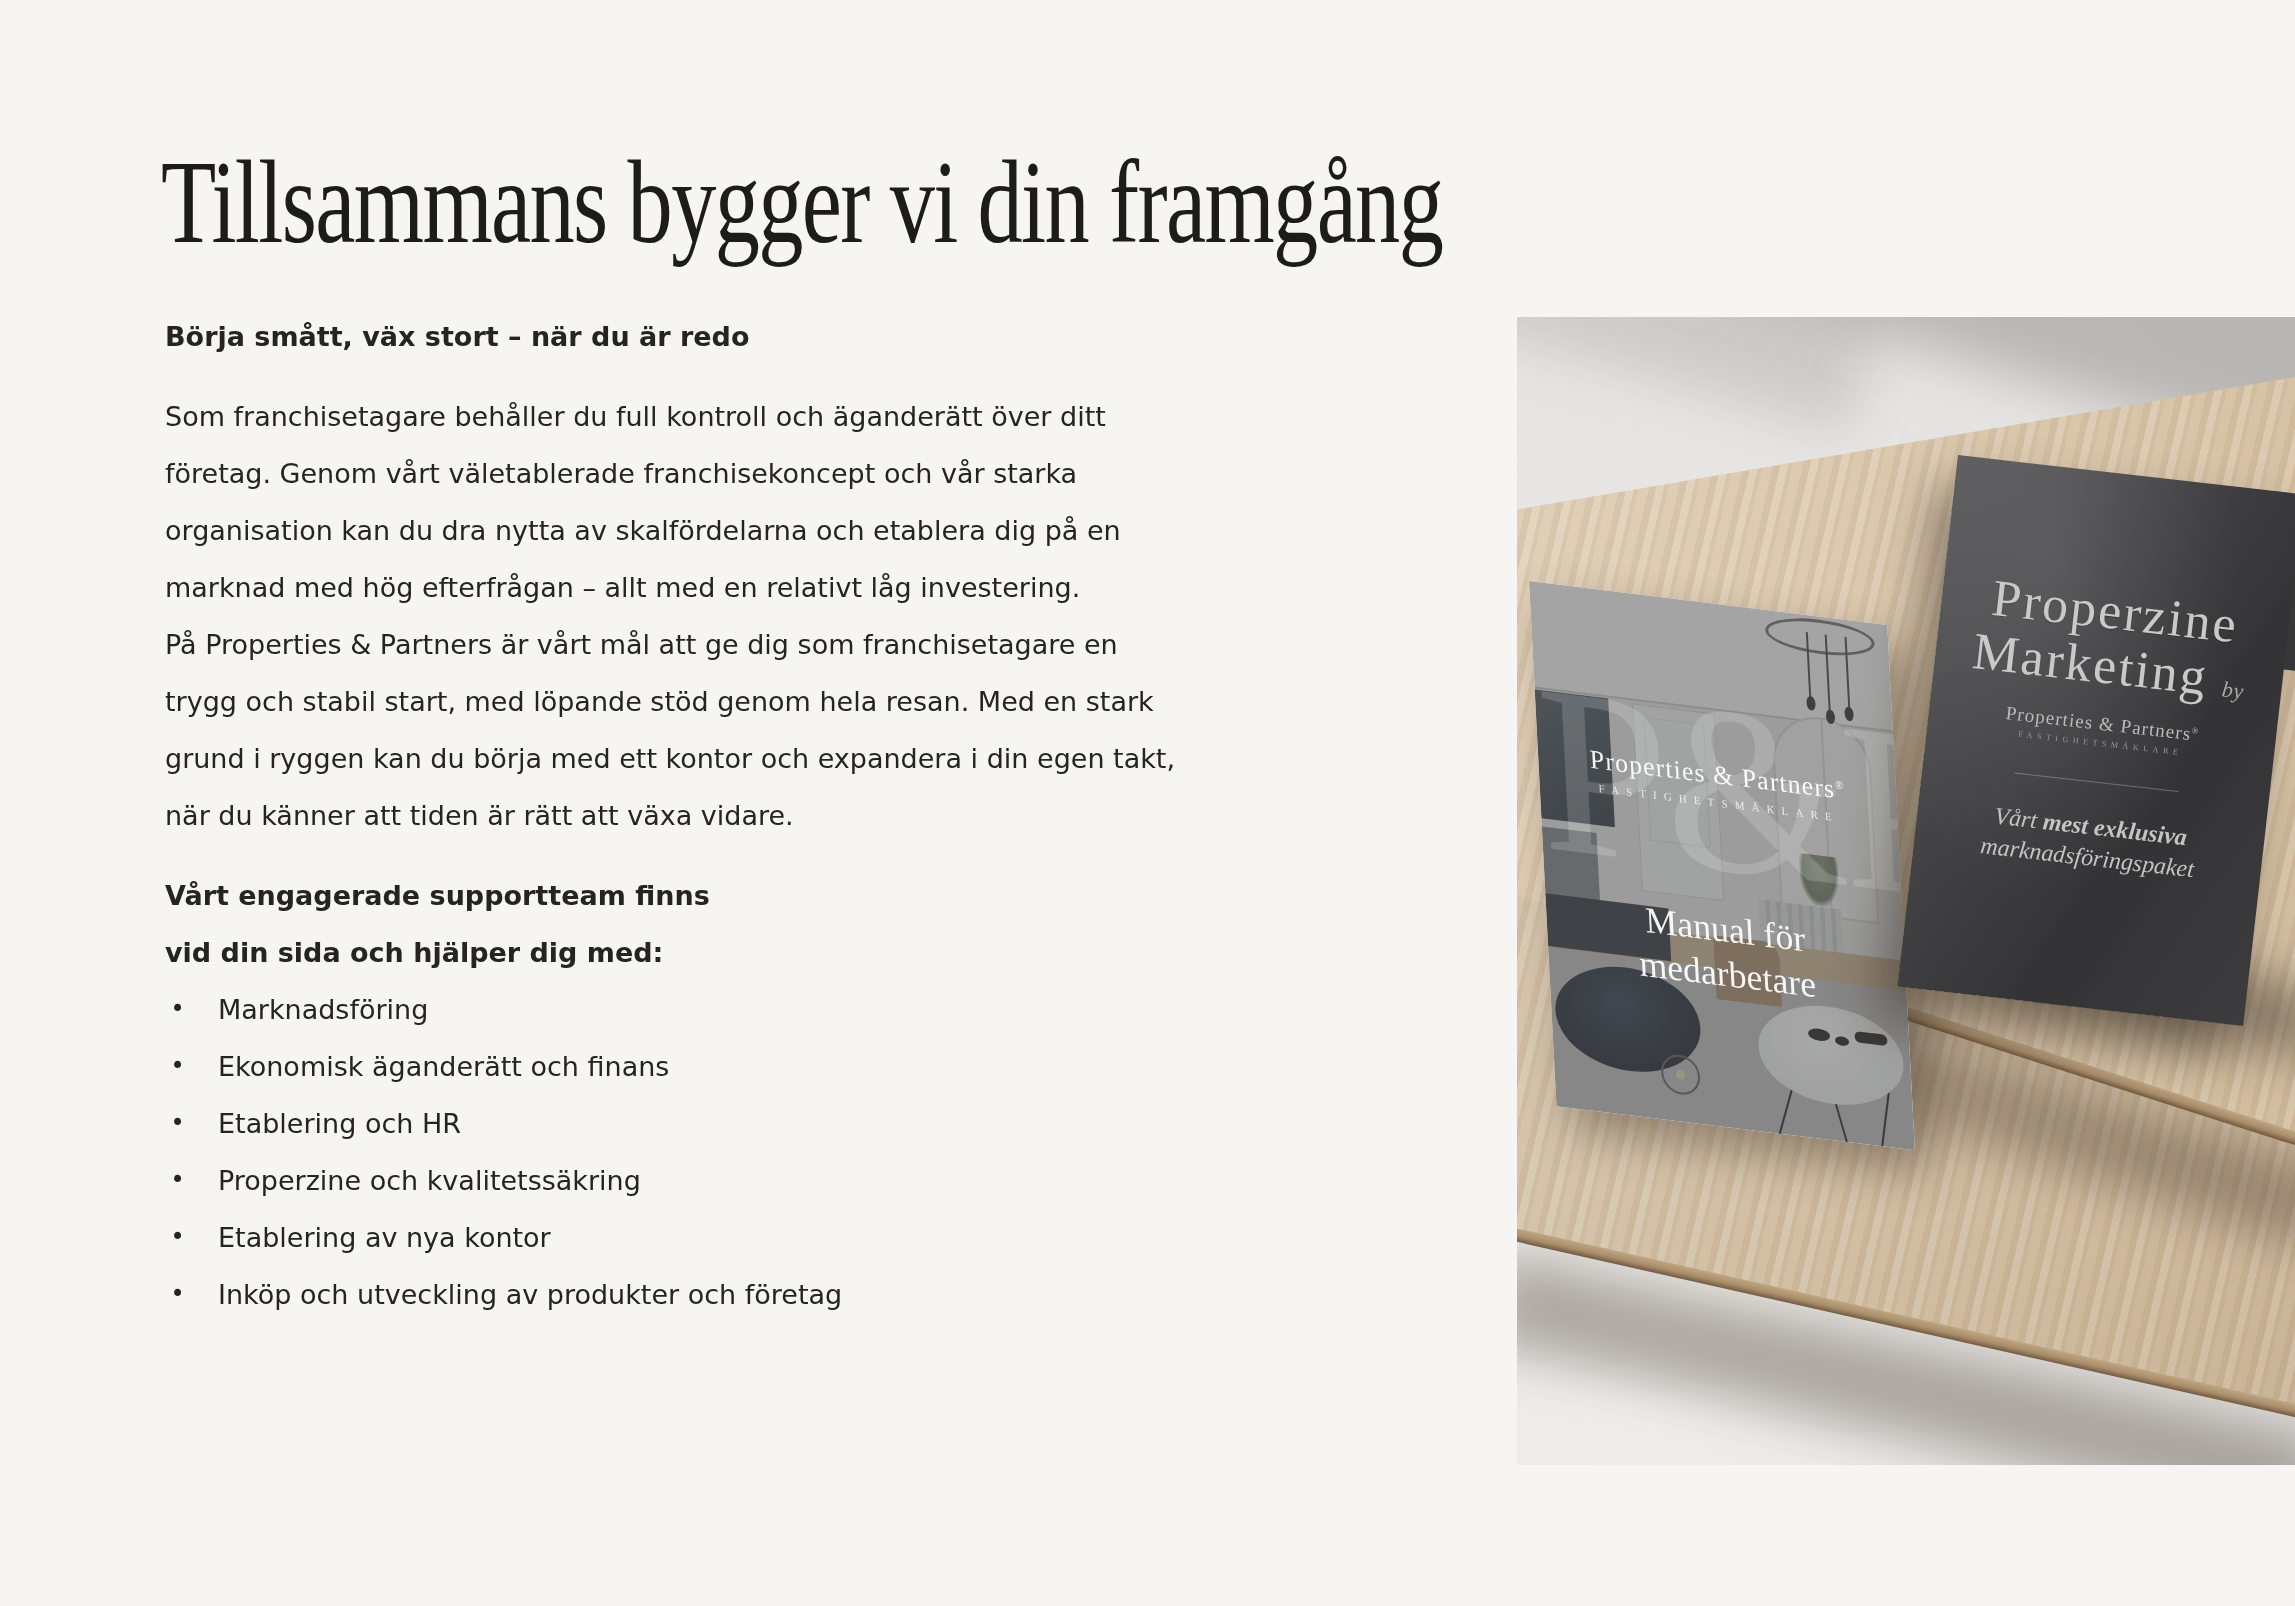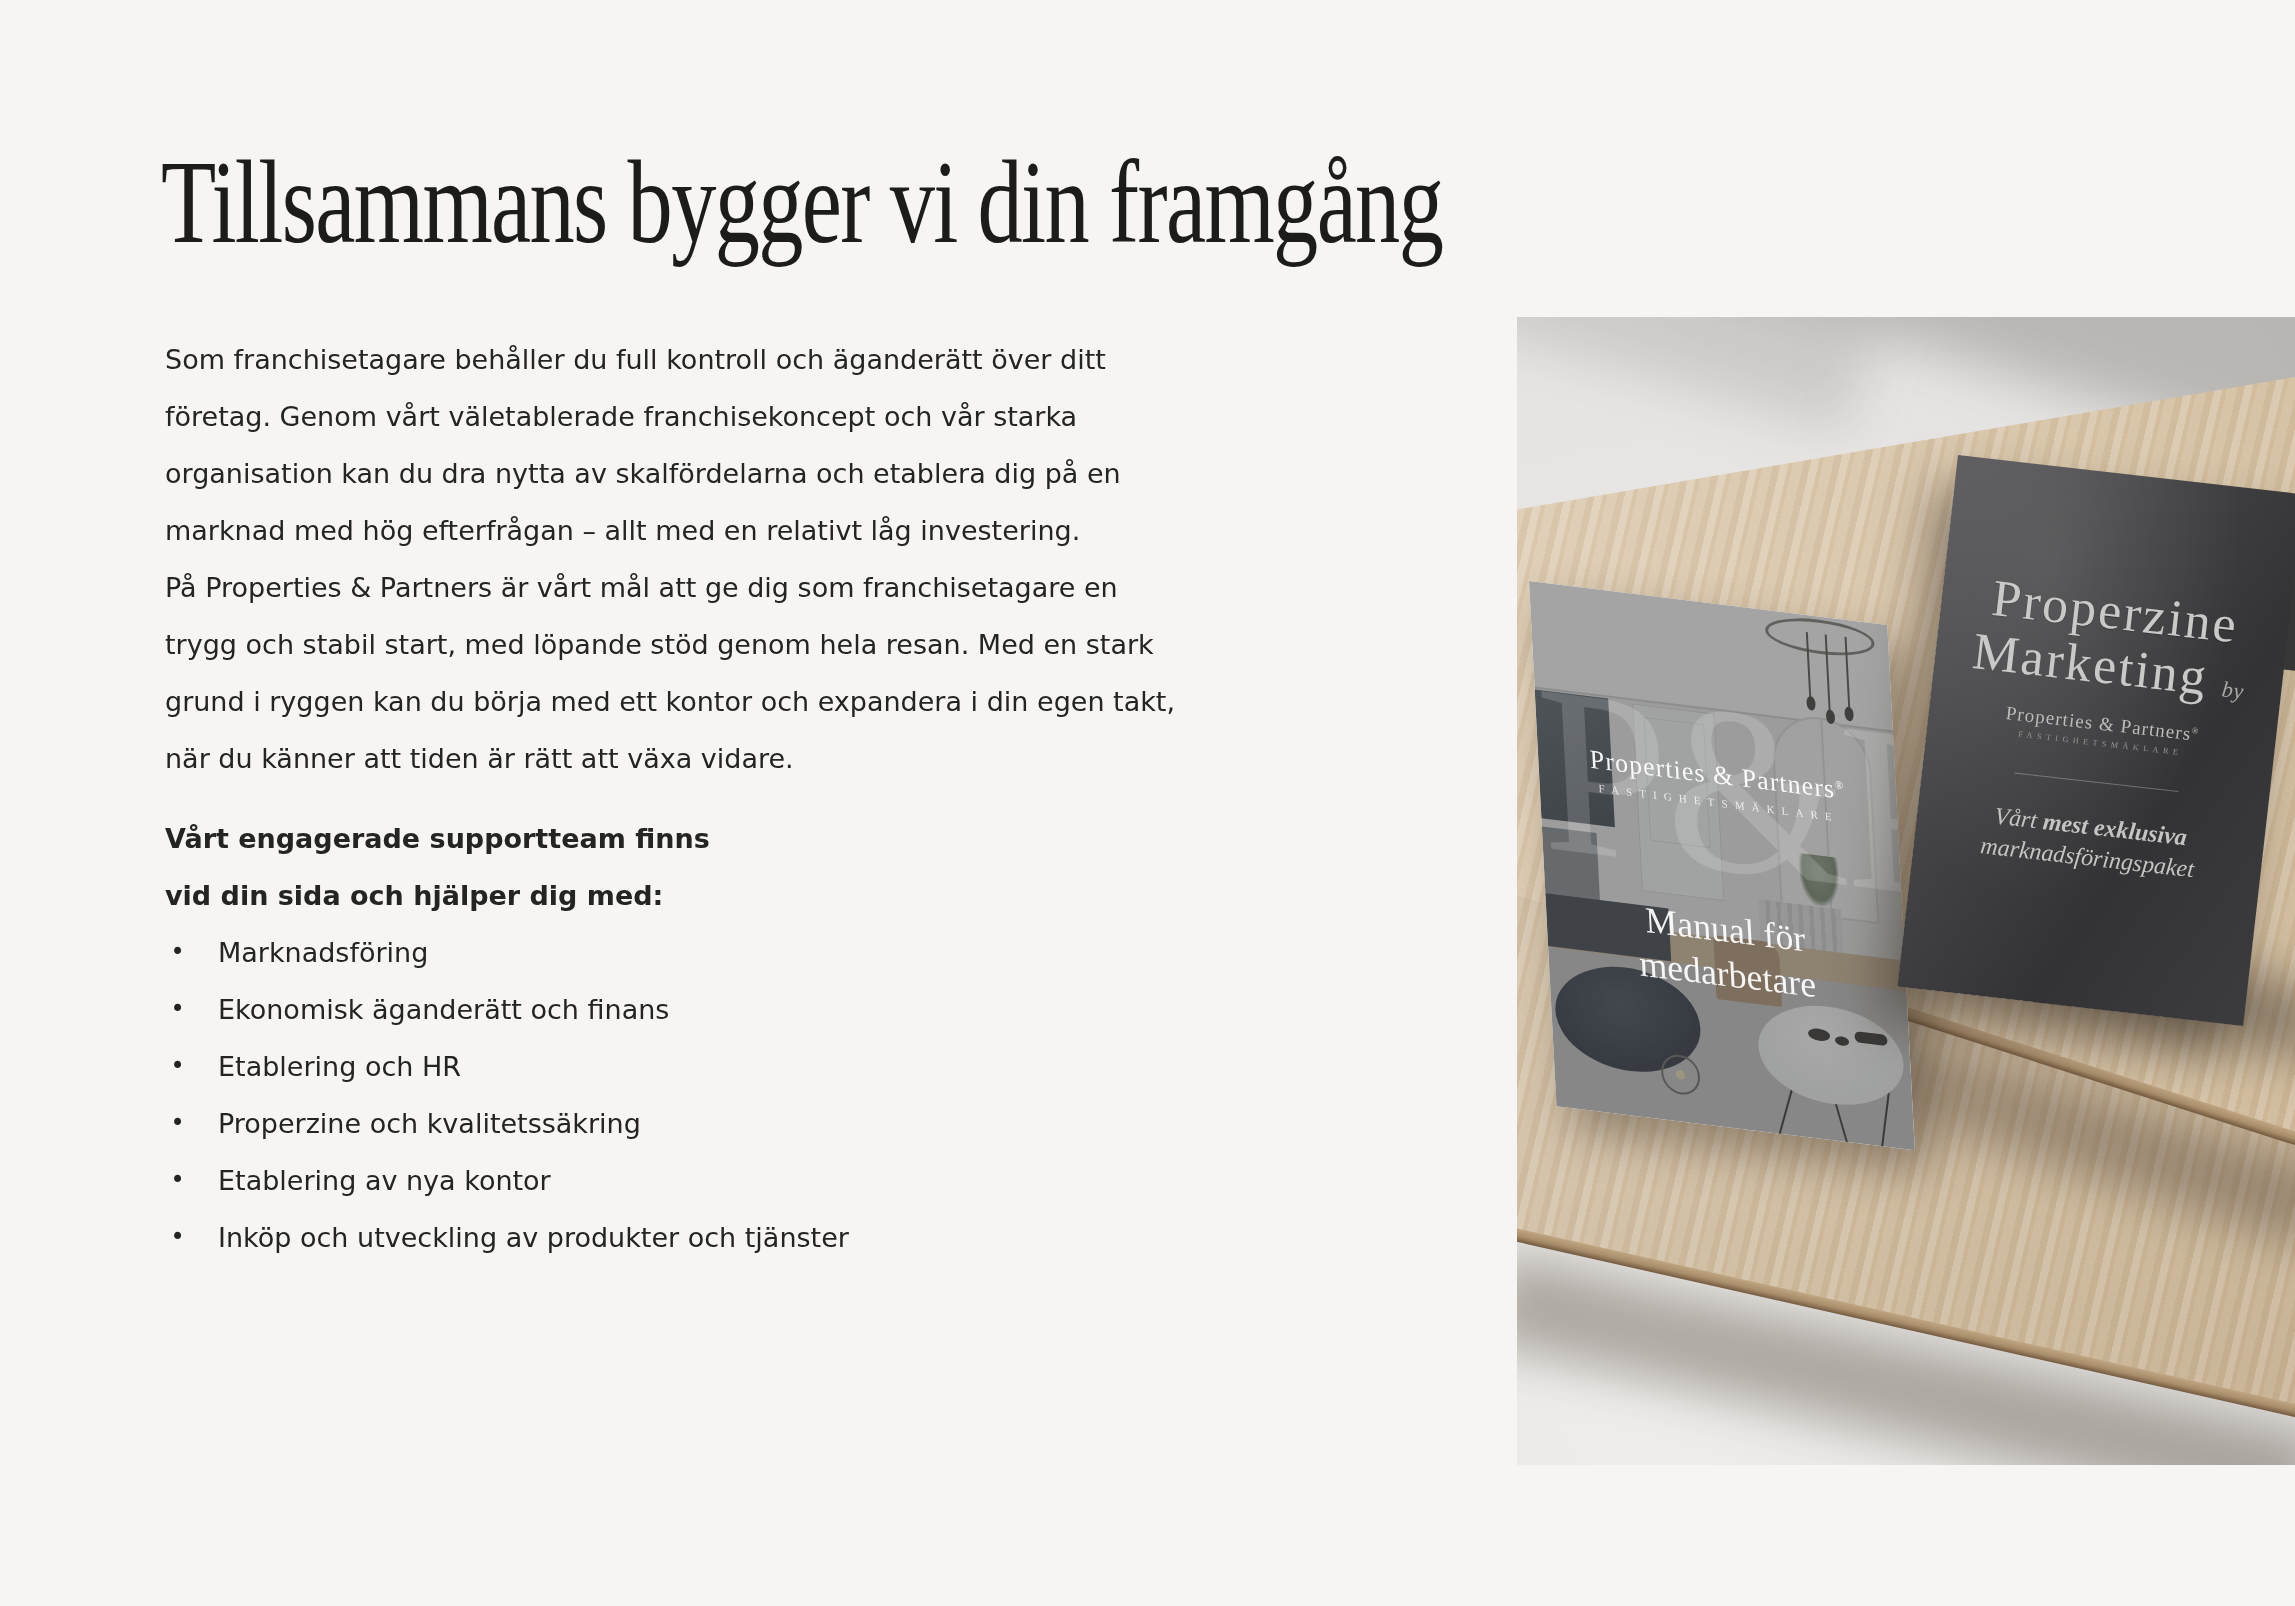--- a/index.html
+++ b/index.html
@@ -147,20 +147,21 @@
   .pz .divider { width:165px; height:1.1px; margin:34px auto 0; background:rgba(255,255,255,.28); }
   .pz .tag { margin-top:29px; font-size:24px; line-height:31px; color:#c4c4c3; font-style:italic; }
   .pz .tag .b { font-weight:700; }
 </style>
 </head>
 <body>
 
 <h1 class="title">Tillsammans bygger vi din framgång</h1>
 
 <div class="content">
+  <div class="lead">Börja smått, väx stort – när du är redo</div>
   <div class="para para2">Som franchisetagare behåller du full kontroll och äganderätt över ditt
 företag. Genom vårt väletablerade franchisekoncept och vår starka
 organisation kan du dra nytta av skalfördelarna och etablera dig på en
 marknad med hög efterfrågan – allt med en relativt låg investering.</div>
   <div class="para">På Properties &amp; Partners är vårt mål att ge dig som franchisetagare en
 trygg och stabil start, med löpande stöd genom hela resan. Med en stark
 grund i ryggen kan du börja med ett kontor och expandera i din egen takt,
 när du känner att tiden är rätt att växa vidare.</div>
   <div class="subhead">Vårt engagerade supportteam finns
 vid din sida och hjälper dig med:</div>
@@ -180,21 +181,21 @@
     <li>
       <span class="dot">•</span>
       <span>Properzine och kvalitetssäkring</span>
     </li>
     <li>
       <span class="dot">•</span>
       <span>Etablering av nya kontor</span>
     </li>
     <li>
       <span class="dot">•</span>
-      <span>Inköp och utveckling av produkter och tjänster</span>
+      <span>Inköp och utveckling av produkter och företag</span>
     </li>
   </ul>
 </div>
 
 <div class="photo">
   <div class="ph-bg"></div>
   <div class="shadow-band band2"></div>
   <div class="shadow-band band1"></div>
 
   <div class="wood board-b"></div>

